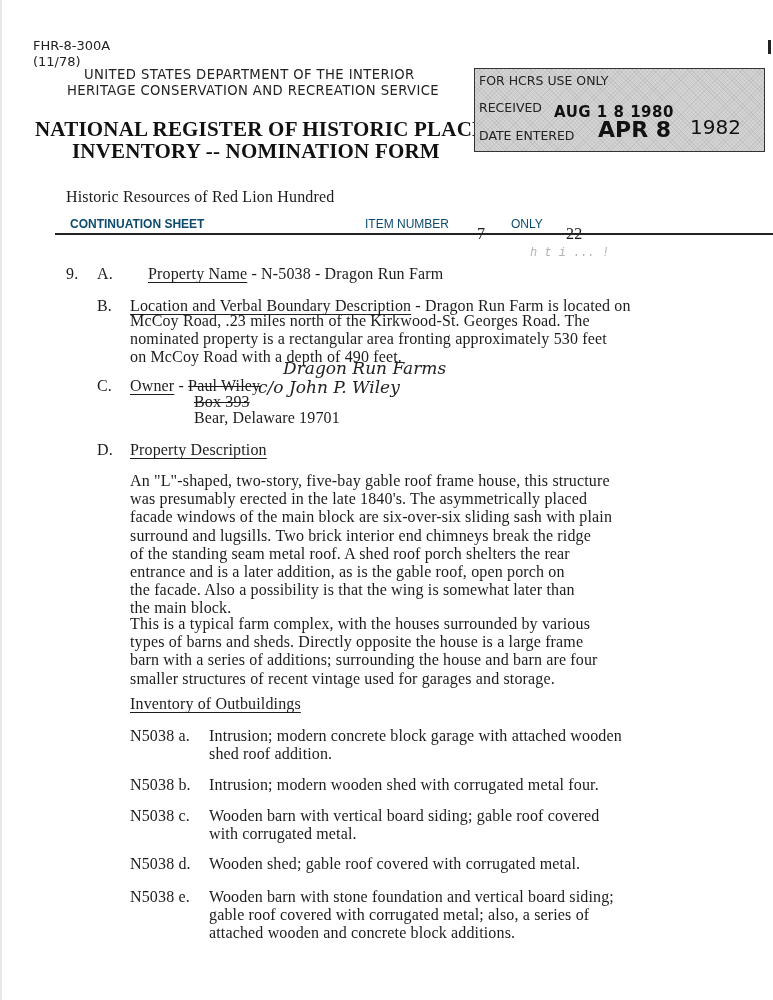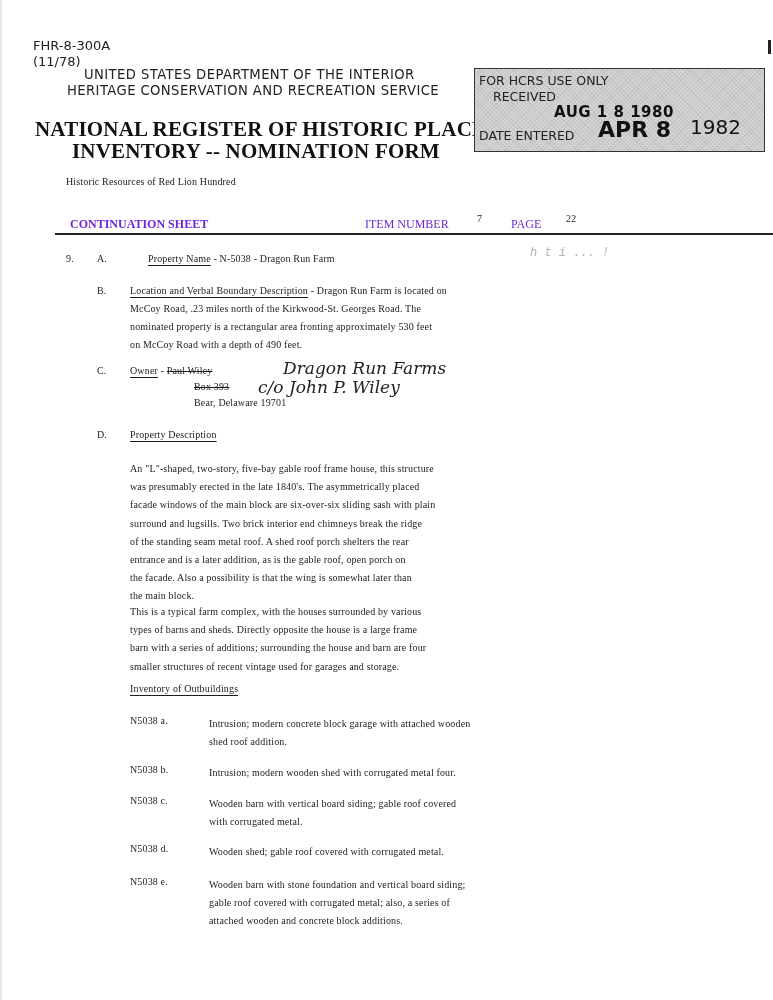--- a/index.html
+++ b/index.html
@@ -2,34 +2,34 @@
 <html><head>
   <meta charset="utf-8">
   <style>
     html, body { margin: 0; padding: 0; }
     body {
       width: 773px; height: 1000px; position: relative; overflow: hidden;
       background: #ffffff; color: #1a1a1a;
       font-family: "Liberation Serif", serif;
     }
     .abs { position: absolute; white-space: nowrap; }
-    .typew { font-family: "Liberation Serif", serif; font-size: 10px; color: #1c1c1c; letter-spacing: 0.15px; }
+    .typew { font-family: "Liberation Serif", serif; font-size: 16px; color: #1c1c1c; letter-spacing: 0.15px; margin-top: 12px; }
     .form-code { font-family: "DejaVu Sans", sans-serif; font-size: 13px; color: #222; }
     .agency { font-family: "DejaVu Sans", sans-serif; font-size: 13.2px; color: #222; letter-spacing: 0.4px; }
     .title { font-family: "Liberation Serif", serif; font-weight: bold; font-size: 21px; color: #111; letter-spacing: 0.2px; }
     .stampbox {
       position: absolute; left: 474px; top: 68px; width: 289px; height: 82px;
       border: 1.5px solid #333;
       background-color: #d4d4d4;
       background-image: repeating-linear-gradient(45deg, rgba(0,0,0,0.06) 0 1px, transparent 1px 3px),
                         repeating-linear-gradient(-45deg, rgba(0,0,0,0.05) 0 1px, transparent 1px 3px);
     }
     .stamp-label { font-family: "DejaVu Sans", sans-serif; font-size: 12.5px; color: #222; position: absolute; white-space: nowrap; }
     .stamp-date { font-family: "DejaVu Sans", sans-serif; font-weight: bold; color: #111; position: absolute; white-space: nowrap; }
-    .cont-header { font-family: Liberation Serif, serif; font-size: 12px; color: #6d28d9; }
+    .cont-header { font-family: Liberation Sans, sans-serif; font-size: 12px; color: #0c4a6e; }
     .cont-bold { font-weight: bold; }
     .rule { position: absolute; left: 55px; top: 233px; width: 718px; height: 2px; background: #222; }
     .u { text-decoration: underline; text-underline-offset: 3px; }
     .strike { text-decoration: line-through; }
     .hand { font-family: "DejaVu Serif", serif; font-style: italic; font-size: 17px; color: #222; position: absolute; white-space: nowrap; }
     .para { position: absolute; left: 130px; width: 600px; white-space: pre-line; line-height: 18.2px; }
     .item-code { position: absolute; left: 130px; }
     .item-text { position: absolute; left: 209px; width: 520px; white-space: pre-line; line-height: 18px; }
     .pencil { position: absolute; left: 530px; top: 246px; color: #b5b5b5; font-family: Liberation Mono, monospace; font-style: italic; font-size: 12px; }
     .corner-mark { position: absolute; left: 768px; top: 40px; width: 3px; height: 14px; background: #222; }
@@ -44,31 +44,31 @@
 <div class="abs form-code" style="left:33px; top:38px;">FHR-8-300A</div>
 <div class="abs form-code" style="left:33px; top:54px;">(11/78)</div>
 <div class="abs agency" style="left:84px; top:67px;">UNITED STATES DEPARTMENT OF THE INTERIOR</div>
 <div class="abs agency" style="left:67px; top:83px;">HERITAGE CONSERVATION AND RECREATION SERVICE</div>
 <div class="abs title" style="left:35px; top:117px;">NATIONAL REGISTER OF HISTORIC PLACES</div>
 <div class="abs title" style="left:72px; top:139px;">INVENTORY -- NOMINATION FORM</div>
 <div class="abs typew" style="left:66px; top:176px;">Historic Resources of Red Lion Hundred</div>
 
 <div class="stampbox">
   <div class="stamp-label" style="left:4px; top:4px;text-align:center;">FOR HCRS USE ONLY</div>
-  <div class="stamp-label" style="left:4px; top:20px;margin-left:14px;">RECEIVED</div>
+  <div class="stamp-label" style="left:4px; top:31px;">RECEIVED</div>
   <div class="stamp-date" style="left:79px; top:34px; font-size:15px; letter-spacing:0.5px;">AUG 1 8 1980</div>
   <div class="stamp-label" style="left:4px; top:59px;">DATE ENTERED</div>
   <div class="stamp-date" style="left:123px; top:48px; font-size:22px;">APR 8</div>
   <div class="stamp-date" style="left:215px; top:46px; font-size:20px; font-weight:normal;">1982</div>
 </div>
 
 <div class="abs cont-header cont-bold" style="left:70px; top:217px;">CONTINUATION SHEET</div>
 <div class="abs cont-header" style="left:365px; top:217px;">ITEM NUMBER</div>
 <div class="abs typew" style="left:477px; top:213px;">7</div>
-<div class="abs cont-header" style="left:511px; top:217px;">PAGE</div>
+<div class="abs cont-header" style="left:511px; top:217px;">ONLY</div>
 <div class="abs typew" style="left:566px; top:213px;">22</div>
 <div class="rule"></div>
 <div class="pencil">h t i  ...   !</div>
 
 <div class="abs typew" style="left:66px; top:253px;">9.</div>
 <div class="abs typew" style="left:97px; top:253px;">A.</div>
 <div class="abs typew" style="left:148px; top:253px;">
   <span class="u">Property Name</span><span> - N-5038 - Dragon Run Farm</span>
 </div>
 

